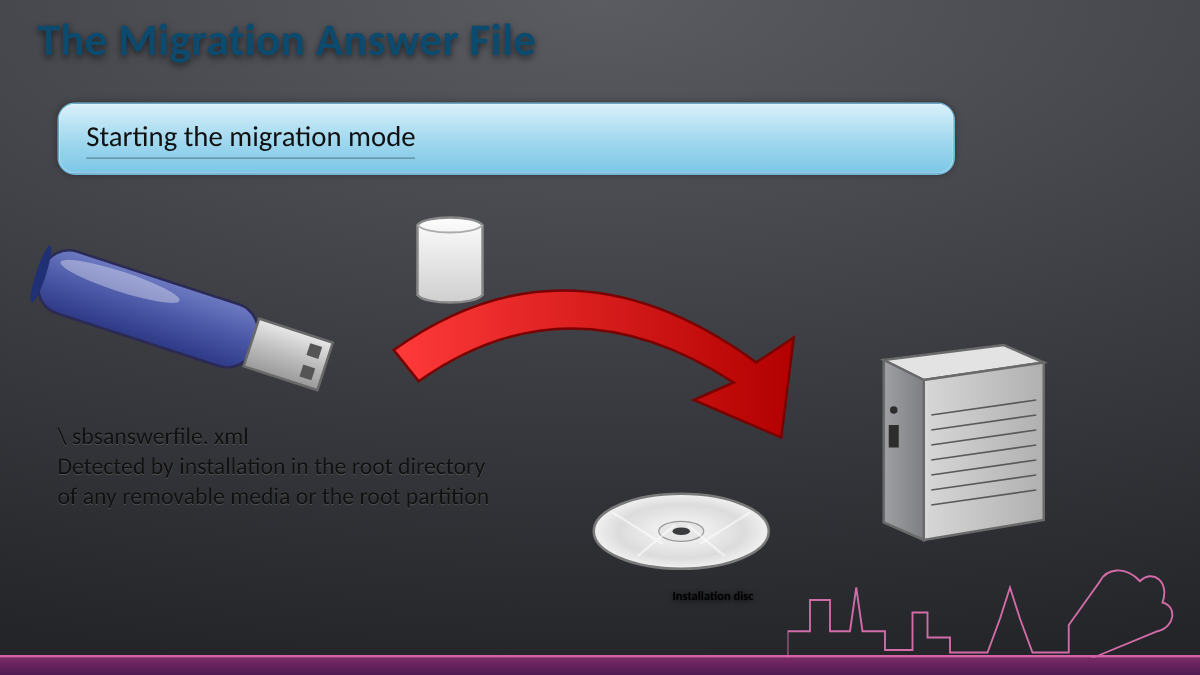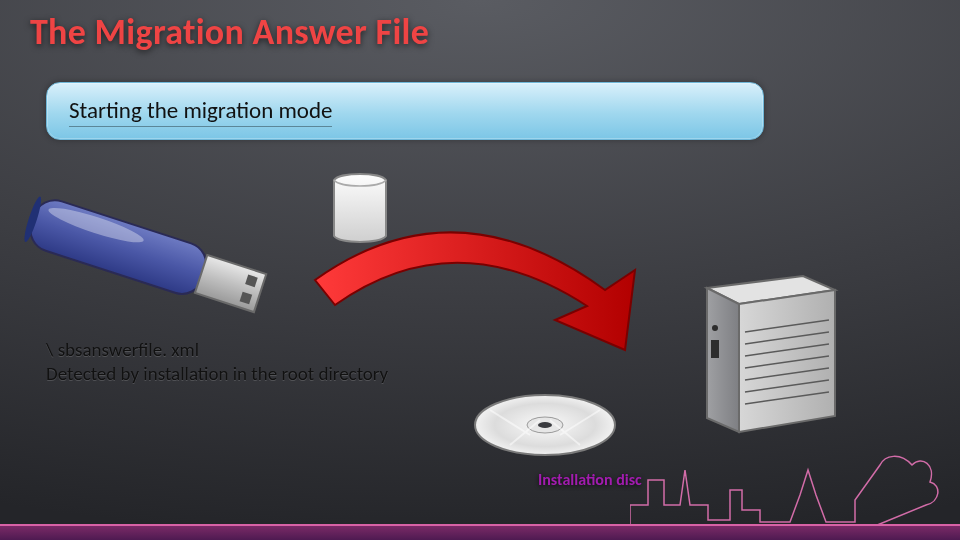--- a/index.html
+++ b/index.html
@@ -2,21 +2,21 @@
 <html><head>
 <meta charset="utf-8">
 <style>
   html,body{margin:0;padding:0;width:960px;height:540px;overflow:hidden;font-family:"Segoe UI",Calibri,Arial,sans-serif;}
   body{
     background:radial-gradient(ellipse 140% 100% at 50% 0%, #5a5c62 0%, #3c3d42 55%, #242529 100%);
     position:relative;
   }
   .title{
     position:absolute;left:30px;top:10px;
-    font-size:36px;font-weight:600;color:#ef4444;
+    font-size:36px;font-weight:600;color:#0c4a6e;
     text-shadow:0 2px 6px rgba(0,0,0,.6);
     letter-spacing:.3px;
   }
   .banner{
     position:absolute;left:46px;top:82px;width:718px;height:58px;
     border-radius:14px;
     background:linear-gradient(#d9f0fb,#9fd7ee 55%,#7cc6e6);
     border:1px solid #6fb7d8;
     box-shadow:0 0 0 1px rgba(255,255,255,.25) inset, 0 0 6px rgba(0,0,0,.3);
     display:flex;align-items:center;
@@ -28,21 +28,21 @@
     padding-bottom:2px;
     display:inline-block;
   }
   .desc{
     position:absolute;left:46px;top:338px;
     font-size:19px;line-height:1.25;color:#111;
     text-shadow:0 1px 0 rgba(255,255,255,.15);
   }
   .caption{
     position:absolute;left:538px;top:470px;
-    color:#a21caf;font-size:16px;font-weight:600;
+    color:#000000;font-size:10px;font-weight:600;
     text-shadow:0 1px 4px rgba(0,0,0,.7);
   }
   
   .footer-bar{
     position:absolute;left:0;bottom:0;width:100%;height:14px;
     background:linear-gradient(#7a2a66,#4e1a51);
     border-top:2px solid #d862a6;
   }
   
   .skyline{position:absolute;right:0;bottom:10px;width:330px;height:120px;}
@@ -154,20 +154,21 @@
     <line x1="60" y1="136" x2="144" y2="124"></line>
   </g>
 
   <circle cx="30" cy="60" r="3" fill="#2d2d2d"></circle>
   <rect x="26" y="72" width="8" height="18" fill="#2d2d2d"></rect>
 </svg>
 
 <div class="desc">
   <div>\ sbsanswerfile. xml</div>
   <div>Detected by installation in the root directory</div>
+  <div>of any removable media or the root partition</div>
 </div>
 
 <div class="caption">Installation disc</div>
 
 <svg class="skyline" viewBox="0 0 330 120">
   <path d="M0 118 L0 95 L18 95 L18 70 L34 70 L34 95 L50 95 L55 60 L60 95 L78 95 L78 110
            L100 110 L100 80 L112 80 L112 100 L130 100 L130 112 L160 112
            L170 85 L178 60 L186 85 L196 112
            L225 112 L225 90 L250 55 C 255 45 270 42 282 55 C 292 45 306 55 300 72
            C 312 75 310 92 296 95 L240 118 L330 118"></path>

